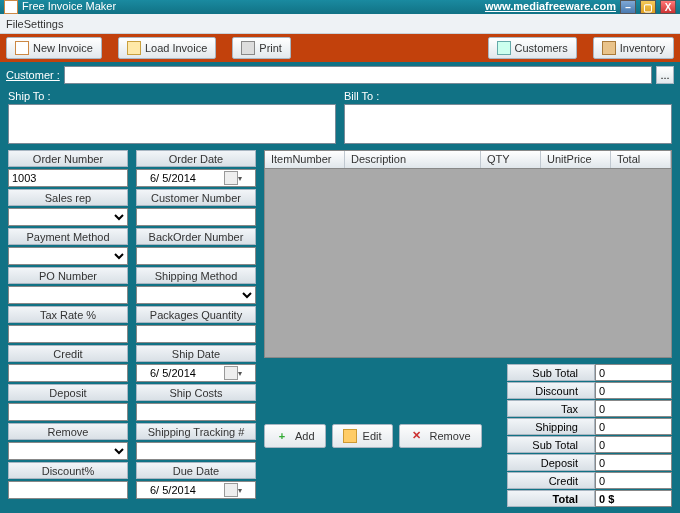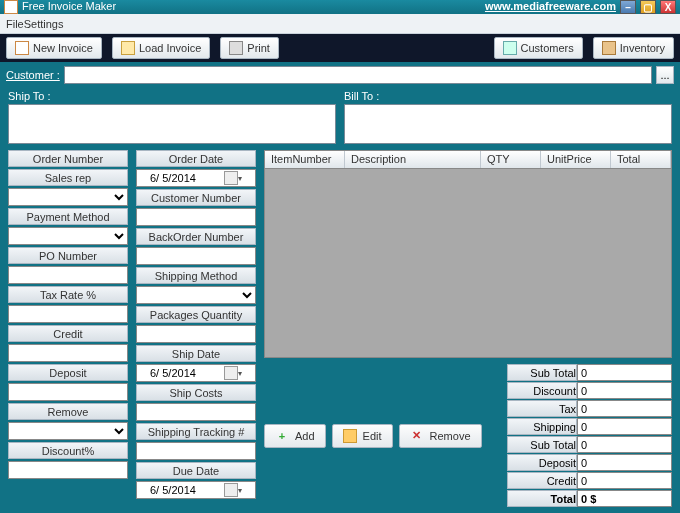--- a/index.html
+++ b/index.html
@@ -6,21 +6,21 @@
 body { background: #117285; width: 680px; height: 513px; overflow: hidden; }
 .titlebar { background: linear-gradient(#1a8aa0, #117285); height: 14px; display: flex; align-items: flex-start; padding: 0 4px; color: #fff; }
 .titlebar .ticon { width: 14px; height: 14px; background: #fff; margin-right: 4px; border: 1px solid #c84; }
 .titlebar .link { margin-left: auto; color: #fff; text-decoration: underline; font-weight: bold; }
 .winbtn { width: 16px; height: 14px; margin-left: 4px; display: flex; align-items: center; justify-content: center; font-weight: bold; font-size: 10px; color: #fff; border: 1px solid #555; }
 .wb-min { background: linear-gradient(#7fa8d6,#4a7ab0); }
 .wb-max { background: linear-gradient(#f5c95b,#e0a020); }
 .wb-close { background: linear-gradient(#f77,#c33); }
 .menubar { background: #eef2f5; height: 20px; display: flex; align-items: center; padding: 0 6px; border-bottom: 1px solid #c9d2da; }
 .menubar span { color: #333; }
-.toolbar { background: #0f172a; height: 28px; display: flex; align-items: center; padding: 3px 6px; gap: 10px; }
+.toolbar { background: #c2410c; height: 28px; display: flex; align-items: center; padding: 3px 6px; gap: 16px; }
 .toolbar .spacer { flex: 1; }
 .tbtn { background: linear-gradient(#fff,#e2e8ec); border: 1px solid #a9b6c2; height: 22px; padding: 0 8px; display: flex; align-items: center; gap: 4px; color: #333; border-radius: 2px; }
 .tbtn .ico { width: 14px; height: 14px; }
 .custrow { display: flex; align-items: center; padding: 4px 6px; gap: 4px; }
 .custrow .lbl { color: #fff; text-decoration: underline; }
 .custrow input { flex: 1; height: 18px; border: 1px solid #7a8a97; background: #fff; padding: 0 3px; }
 .custrow .dots { width: 18px; height: 18px; background: linear-gradient(#fff,#e2e8ec); border: 1px solid #a9b6c2; display: flex; align-items: center; justify-content: center; }
 .shiprow { display: flex; padding: 2px 8px 6px; gap: 8px; }
 .shipcol { flex: 1; display: flex; flex-direction: column; }
 .shipcol .lbl { color: #fff; margin-bottom: 2px; }
@@ -34,21 +34,21 @@
 .sel { height: 18px; border: 1px solid #888; background: #fff; width: 100%; padding: 0 2px; line-height: 16px; }
 .dateinp { height: 18px; border: 1px solid #888; background: #fff; width: 100%; display: flex; align-items: center; padding: 0 13px; }
 .dateinp .cal { width: 14px; height: 14px; background: #eee; border: 1px solid #999; margin-left: auto; }
 .grid { border: 1px solid #888; background: #a9a9a9; height: 208px; display: flex; flex-direction: column; }
 .gridhdr { background: linear-gradient(#fff,#e0e6eb); height: 18px; display: flex; border-bottom: 1px solid #888; }
 .gridhdr > div { border-right: 1px solid #c0c8d0; padding: 2px 6px; color: #333; }
 .actrow { display: flex; gap: 6px; padding: 6px 0; align-items: center; }
 .abtn { height: 24px; background: linear-gradient(#fdfdfd,#e4e9ed); border: 1px solid #a9b6c2; padding: 0 10px; display: flex; align-items: center; gap: 6px; color: #333; border-radius: 2px; }
 .totals { margin-left: auto; display: flex; flex-direction: column; gap: 1px; width: 165px; }
 .trow { display: flex; height: 17px; }
-.trow .tlab { width: 70px; background: linear-gradient(#f2f5f8,#d9e0e6); border: 1px solid #a9b6c2; display: flex; align-items: center; justify-content: flex-end; padding-right: 0; }
+.trow .tlab { width: 88px; background: linear-gradient(#f2f5f8,#d9e0e6); border: 1px solid #a9b6c2; display: flex; align-items: center; justify-content: flex-end; padding-right: 16px; }
 .trow .tval { flex: 1; background: #fff; border: 1px solid #888; padding: 0 3px; display: flex; align-items: center; }
 .trow.total .tlab, .trow.total .tval { font-weight: bold; }
 .ico-new{background:#fff;border:1px solid #c84;}
 .ico-open{background:#ffe9a8;border:1px solid #c9a03e;}
 .ico-print{background:#ddd;border:1px solid #888;}
 .ico-user{background:#cfe;border:1px solid #6aa;}
 .ico-inv{background:#e9c38a;border:1px solid #a97a3a;}
 .ico-add{width:14px;height:14px;color:#3a3;font-weight:bold;display:flex;align-items:center;justify-content:center;}
 .ico-edit{width:14px;height:14px;background:#fc6;border:1px solid #c93;}
 .ico-rem{width:14px;height:14px;color:#c33;font-weight:bold;display:flex;align-items:center;justify-content:center;}
@@ -108,20 +108,21 @@
   </div>
   <div class="shipcol">
     <span class="lbl">Bill To :</span>
     <textarea style=""></textarea>
   </div>
 </div>
 
 <div class="mainrow">
   <div class="leftcol">
     <div class="lab3d">Order Number</div>
+    <input class="inp" value="1003" style="">
     <div class="lab3d">Sales rep</div>
     <select class="sel"></select>
     <div class="lab3d">Payment Method</div>
     <select class="sel"></select>
     <div class="lab3d">PO Number</div>
     <input class="inp" style="">
     <div class="lab3d">Tax Rate %</div>
     <input class="inp" style="">
     <div class="lab3d">Credit</div>
     <input class="inp" style="">

